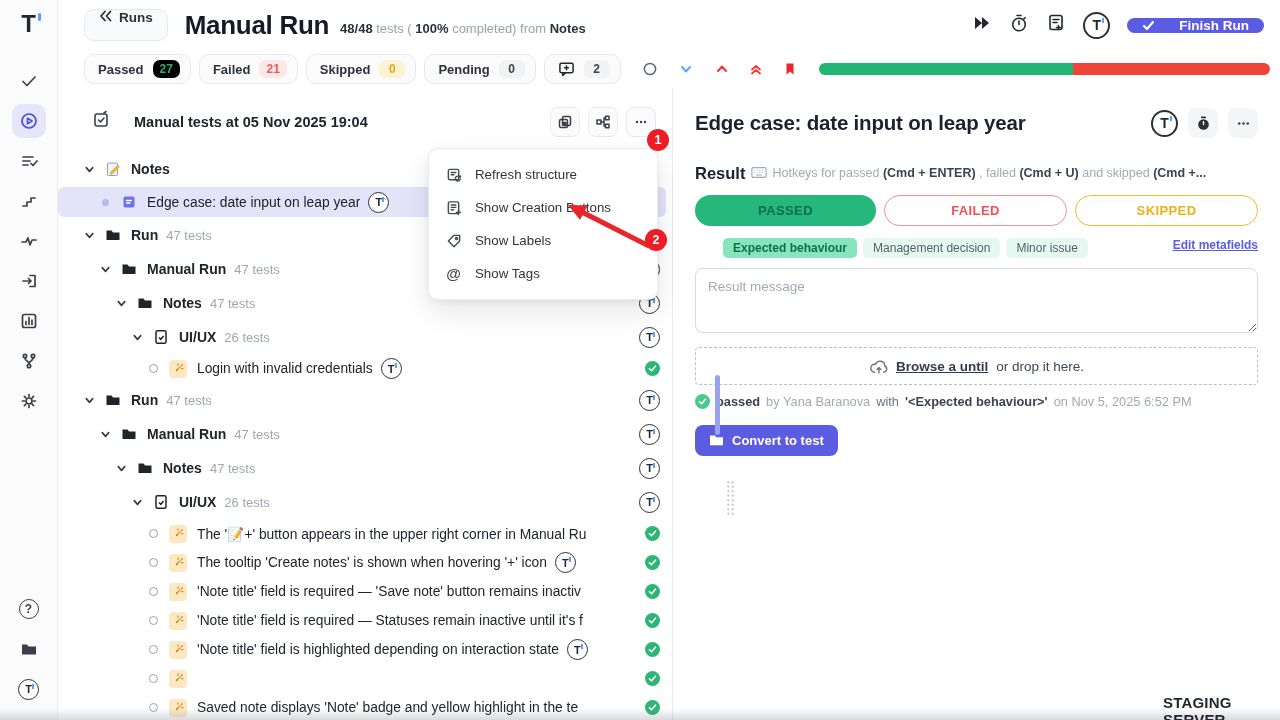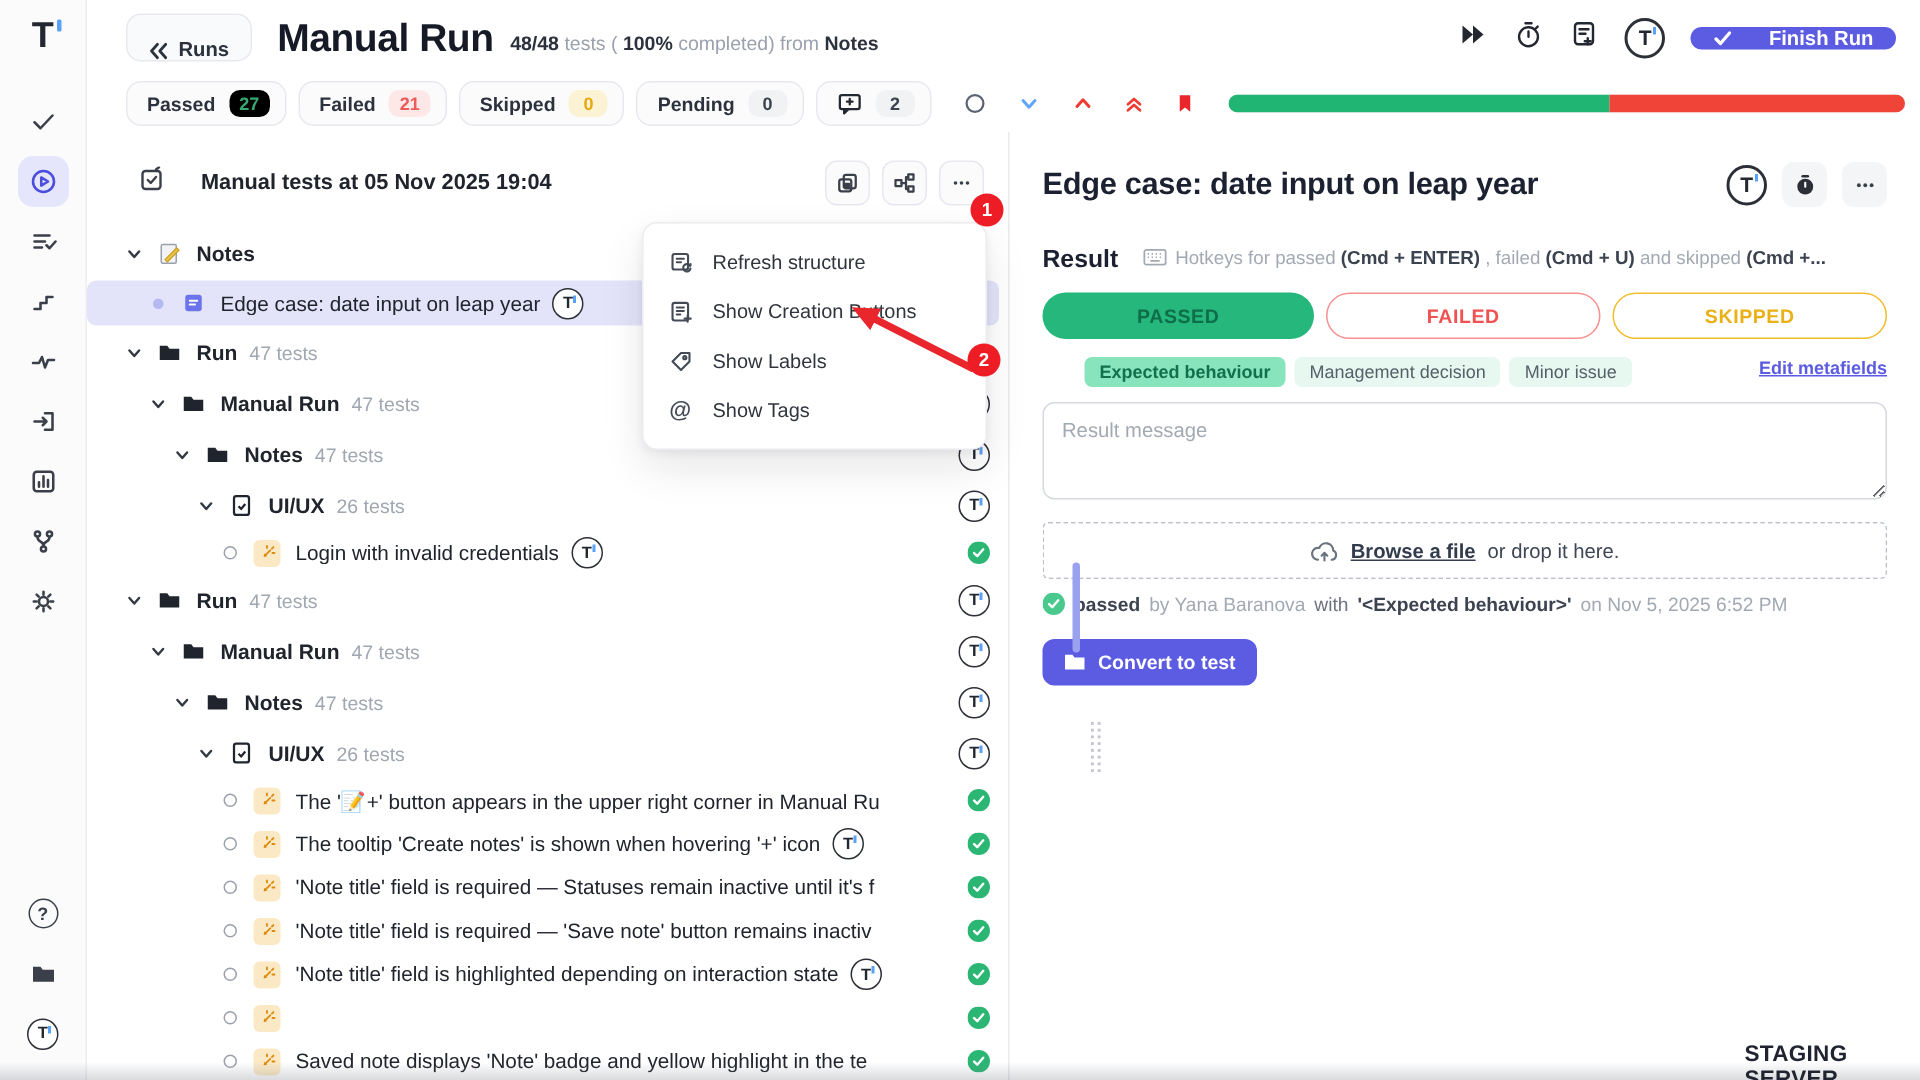--- a/index.html
+++ b/index.html
@@ -24,21 +24,21 @@
     display:inline-flex; align-items:center; justify-content:center; position:relative; flex:none; }
   .tlogo::before { content:"T"; font-weight:800; font-size:11px; color:#23272f; }
   .tlogo::after { content:""; position:absolute; right:4px; top:4px; width:2px; height:5px; background:#5aa2f8; }
   .tlogo.big { width:27px; height:27px; border-width:2px; }
   .tlogo.big::before { font-size:14px; }
 
   
   .main { flex:1; display:flex; flex-direction:column; min-width:0; }
 
   .topbar { height:50px; display:flex; align-items:center; padding-left:26px; }
-  .backbtn { display:flex; align-items:flex-end; gap:7px; height:32px; padding:0 14px; background:#f9fafb;
+  .backbtn { display:flex; align-items:flex-start; gap:7px; height:32px; padding:0 14px; background:#f9fafb;
     border:1px solid #e7e9ee; border-radius:10px; font-size:13.5px; font-weight:600; color:#2c323d; }
   .backbtn svg { width:13px; height:12px; stroke:#2c323d; stroke-width:1.8; fill:none; stroke-linecap:round; stroke-linejoin:round;}
   .h1 { font-size:26px; font-weight:800; color:#151a26; margin-left:17px; letter-spacing:-.3px; }
   .stats { margin-left:11px; font-size:13px; color:#9aa1ac; margin-top:6px; }
   .stats b { color:#2c323d; font-weight:700; }
   .top-actions { margin-left:auto; display:flex; align-items:center; gap:17px; margin-right:16px; }
   .top-actions .tico svg { width:20px; height:20px; stroke:#23272f; stroke-width:1.6; fill:none; stroke-linecap:round; stroke-linejoin:round;}
   .finish { display:flex; align-items:center; gap:24px; background:#5b5ce2; color:#fff; border-radius:9px;
     height:15px; padding:0 15px; font-size:13.5px; font-weight:600; }
   .finish svg { width:13px; height:13px; stroke:#fff; stroke-width:2.2; fill:none; stroke-linecap:round; stroke-linejoin:round;}
@@ -106,21 +106,21 @@
 
   .scrollthumb { position:absolute; left:600px; top:197px; width:5px; height:150px; background:#9aa2f0; border-radius:3px; z-index:5; }
   .grip { position:absolute; left:668px; top:392px; width:9px; height:36px; z-index:6;
     background-image:radial-gradient(#c3c6cf 1px, transparent 1.1px); background-size:4.5px 4.5px; }
 
   
   .dtitle-row { display:flex; align-items:center; gap:10px; }
   .dtitle { flex:1; font-size:20.5px; font-weight:700; color:#1b2130; letter-spacing:-.2px; white-space:nowrap; overflow:hidden; }
   .dbtn { width:30px; height:30px; border-radius:8px; background:#f4f5f7; display:flex; align-items:center; justify-content:center; }
   .dbtn svg { width:17px; height:17px; stroke:#23272f; stroke-width:1.6; fill:none; stroke-linecap:round; stroke-linejoin:round; }
-  .result-row { display:flex; align-items:baseline; gap:17px; margin-top:26px; white-space:nowrap; overflow:hidden; }
+  .result-row { display:flex; align-items:baseline; gap:6px; margin-top:26px; white-space:nowrap; overflow:hidden; }
   .result-h { font-size:16.5px; font-weight:700; color:#1b2130; }
   .hotkeys { font-size:12.5px; color:#a3a9b3; display:flex; align-items:center; gap:5px; overflow:hidden; }
   .hotkeys b { color:#3c4350; font-weight:600; }
   .hotkeys svg { width:16px; height:13px; stroke:#a3a9b3; stroke-width:1.3; fill:none; flex:none; }
   .statusbtns { display:flex; gap:8px; margin-top:12px; }
   .sbtn { flex:1; height:31px; border-radius:16px; font-size:13px; font-weight:700; letter-spacing:.4px;
     display:flex; align-items:center; justify-content:center; }
   .sbtn.pass { background:#26b77c; color:#0e6e48; }
   .sbtn.fail { background:#fff; border:1.5px solid #f79090; color:#f05252; }
   .sbtn.skip { background:#fff; border:1.5px solid #f2bc2a; color:#eab117; }
@@ -549,38 +549,38 @@
           </div>
           <div class="trow test" style="--d:4">
             <span class="ocirc"></span>
             <span class="icn testy">
                 <svg viewBox="0 0 14 14">
                   <path d="M9.5 4.5L5.2 8.8"></path>
                   <path d="M4.4 9.6l.5-2.8 2.3 2.3z" fill="#dd8a0c" stroke="none"></path>
                   <path d="M10.8 3.2l1.2-1.2M11.2 6.6h1.6M7 2.7V1.1"></path>
                 </svg>
               </span>
-            <span class="tlabel">'Note title' field is required — Statuses remain inactive until it's f</span>
+            <span class="tlabel">'Note title' field is required — 'Save note' button remains inactiv</span>
             <span class="rgt">
                 <svg class="ckc" viewBox="0 0 15 15">
                   <circle cx="7.5" cy="7.5" r="7.5" fill="#2bb673"></circle>
                   <path d="M4.4 7.7l2.1 2.1 4-4.6" stroke="#fff" stroke-width="1.6" fill="none" stroke-linecap="round" stroke-linejoin="round"></path>
                 </svg>
               </span>
           </div>
           <div class="trow test" style="--d:4">
             <span class="ocirc"></span>
             <span class="icn testy">
                 <svg viewBox="0 0 14 14">
                   <path d="M9.5 4.5L5.2 8.8"></path>
                   <path d="M4.4 9.6l.5-2.8 2.3 2.3z" fill="#dd8a0c" stroke="none"></path>
                   <path d="M10.8 3.2l1.2-1.2M11.2 6.6h1.6M7 2.7V1.1"></path>
                 </svg>
               </span>
-            <span class="tlabel">'Note title' field is required — 'Save note' button remains inactiv</span>
+            <span class="tlabel">'Note title' field is required — Statuses remain inactive until it's f</span>
             <span class="rgt">
                 <svg class="ckc" viewBox="0 0 15 15">
                   <circle cx="7.5" cy="7.5" r="7.5" fill="#2bb673"></circle>
                   <path d="M4.4 7.7l2.1 2.1 4-4.6" stroke="#fff" stroke-width="1.6" fill="none" stroke-linecap="round" stroke-linejoin="round"></path>
                 </svg>
               </span>
           </div>
           <div class="trow test" style="--d:4">
             <span class="ocirc"></span>
             <span class="icn testy">
@@ -685,21 +685,21 @@
           <a class="editlink">Edit metafields</a>
         </div>
 
         <textarea class="msg" placeholder="Result message" style=""></textarea>
 
         <div class="drop">
           <svg viewBox="0 0 20 17">
               <path d="M6 14.5a4.2 4.2 0 1 1 .9-8.3A5 5 0 0 1 16.6 8a3.4 3.4 0 0 1-1 6.5"></path>
               <path d="M10.5 15V9.8M8.5 11.6l2-2 2 2"></path>
             </svg>
-          <span class="browse">Browse a file</span>
+          <span class="browse">Browse a until</span>
           <span>or drop it here.</span>
         </div>
 
         <div class="hist">
           <svg class="ckc" viewBox="0 0 15 15" width="14" height="14">
               <circle cx="7.5" cy="7.5" r="7.5" fill="#49c98e"></circle>
               <path d="M4.4 7.7l2.1 2.1 4-4.6" stroke="#fff" stroke-width="1.6" fill="none" stroke-linecap="round" stroke-linejoin="round"></path>
             </svg>
           <span class="st">passed</span>
           <span class="dim">by Yana Baranova</span>

